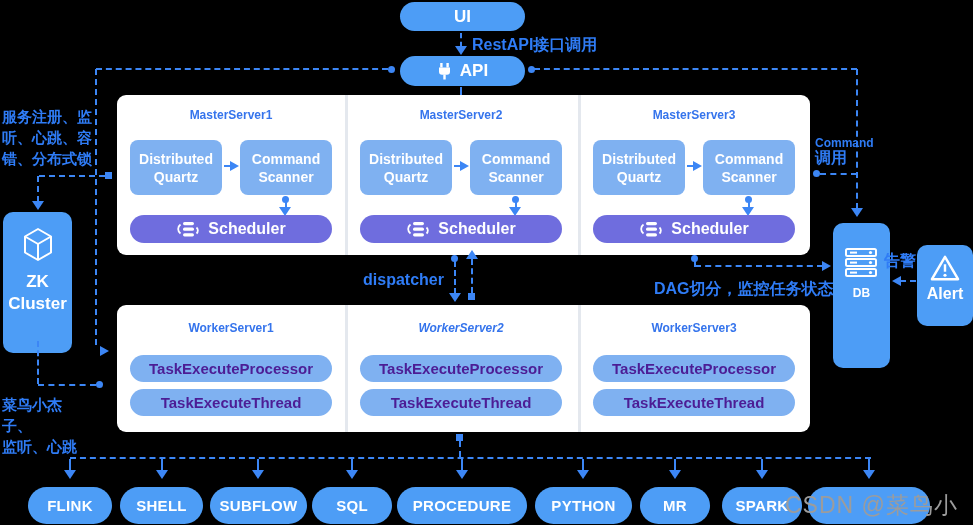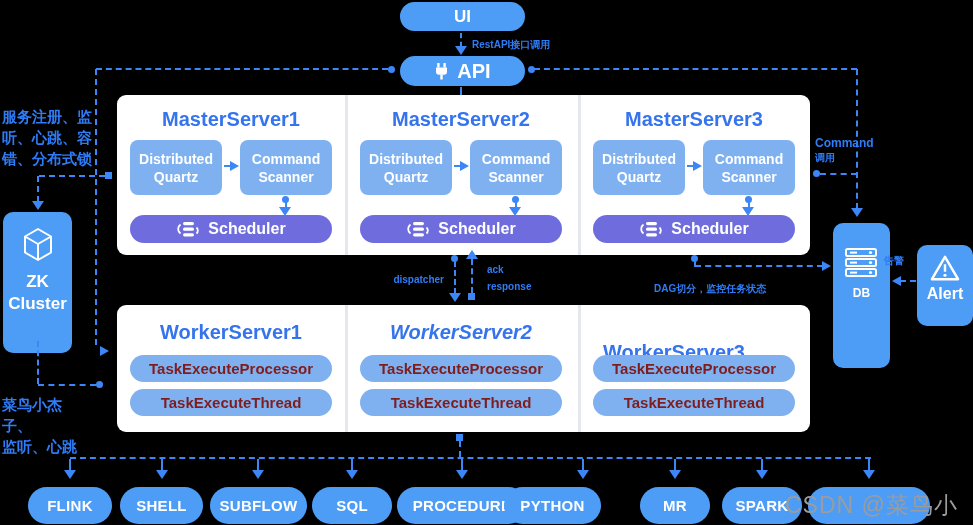--- a/index.html
+++ b/index.html
@@ -3,62 +3,62 @@
 <meta charset="utf-8">
 <style>
   html,body{margin:0;padding:0;background:#000;}
   .stage{position:relative;width:973px;height:525px;background:var(--bg,#000);overflow:hidden;
          font-family:"Liberation Sans","DejaVu Sans",sans-serif;}
   
   .pill{position:absolute;background:var(--blue,#4D9DF6);border-radius:999px;color:#fff;
         display:flex;align-items:center;justify-content:center;font-weight:700;}
   .panel{position:absolute;background:var(--panel,#fff);border-radius:9px;}
   .sep{position:absolute;top:0;bottom:0;width:3px;background:#e4e8ee;}
-  .coltitle{position:absolute;width:228px;text-align:center;font-size:20px;font-weight:700;
+  .coltitle{position:absolute;width:228px;text-align:center;font-size:12px;font-weight:700;
             color:var(--title,#3574EC);}
   .subbox{position:absolute;background:var(--lightblue,#7FB1F1);border-radius:8px;color:#fff;
           font-size:14px;line-height:18px;font-weight:600;display:flex;align-items:center;
           justify-content:center;text-align:center;}
   .sched{position:absolute;background:var(--purple,#6F6DDE);border-radius:15px;color:#fff;
          font-size:16px;font-weight:700;display:flex;align-items:center;justify-content:center;gap:8px;}
-  .wpill{position:absolute;background:var(--lightblue,#7FB1F1);border-radius:14px;color:#7f1d1d;
+  .wpill{position:absolute;background:var(--lightblue,#7FB1F1);border-radius:14px;color:#4c1d95;
          font-size:15px;font-weight:600;display:flex;align-items:center;justify-content:center;}
   .bignode{position:absolute;background:var(--blue,#4D9DF6);border-radius:10px;color:#fff;
            display:flex;flex-direction:column;align-items:center;font-weight:700;}
   
   .hline{position:absolute;border-top:2px dashed var(--line,#3C86F5);}
   .vline{position:absolute;border-left:2px dashed var(--line,#3C86F5);}
   .dot{position:absolute;width:7px;height:7px;border-radius:50%;background:var(--line,#3C86F5);}
   .sq{position:absolute;width:7px;height:7px;background:var(--line,#3C86F5);}
   .arr{position:absolute;width:0;height:0;}
   .arr.down{border-left:6px solid transparent;border-right:6px solid transparent;border-top:9px solid var(--line,#3C86F5);}
   .arr.up{border-left:6px solid transparent;border-right:6px solid transparent;border-bottom:9px solid var(--line,#3C86F5);}
   .arr.right{border-top:5px solid transparent;border-bottom:5px solid transparent;border-left:9px solid var(--line,#3C86F5);}
   .arr.left{border-top:5px solid transparent;border-bottom:5px solid transparent;border-right:9px solid var(--line,#3C86F5);}
   
-  .lbl{position:absolute;color:var(--label,#2F7CF6);font-weight:700;font-size:10px;line-height:17px;}
+  .lbl{position:absolute;color:var(--label,#2F7CF6);font-weight:700;font-size:16px;line-height:17px;}
   .zh{font-size:15px;line-height:21px;}
   .watermark{position:absolute;color:var(--watermark,#9C9C9C);font-size:23px;font-weight:400;
              z-index:20;letter-spacing:1px;}
   .tt{font-size:15px;letter-spacing:.3px;}
 </style>
 </head>
 <body>
 
 <div class="stage">
 
   <div class="pill" style="left:400px;top:2px;width:125px;height:29px;font-size:17px;">
     <span>UI</span>
   </div>
 
   <div class="vline" style="left:460px;top:33px;height:14px;"></div>
   <div class="arr down" style="left:455px;top:46px;"></div>
   <div class="lbl" style="left:472px;top:36px;">RestAPI接口调用</div>
 
-  <div class="pill" style="left:400px;top:56px;width:125px;height:30px;font-size:20px;gap:8px;">
+  <div class="pill" style="left:400px;top:56px;width:125px;height:30px;font-size:17px;gap:8px;">
     <span style="display:flex;">
       <svg width="15" height="17" viewBox="0 0 15 17">
           <rect x="3.2" y="0" width="2.4" height="4.5" fill="#fff"></rect>
           <rect x="9.4" y="0" width="2.4" height="4.5" fill="#fff"></rect>
           <path d="M2 4.5 h11 v4.3 a3 3 0 0 1 -3 3 h-5 a3 3 0 0 1 -3 -3 Z" fill="#fff"></path>
           <rect x="6.3" y="11.5" width="2.4" height="5" fill="#fff"></rect>
         </svg>
     </span>
     <span>API</span>
   </div>
@@ -183,24 +183,20 @@
   </div>
 
   <div class="lbl" style="left:358px;top:271px;width:86px;text-align:right;">dispatcher</div>
   <div class="dot" style="left:451px;top:255px;"></div>
   <div class="vline" style="left:454px;top:261px;height:33px;"></div>
   <div class="arr down" style="left:449px;top:293px;"></div>
 
   <div class="arr up" style="left:466px;top:250px;"></div>
   <div class="vline" style="left:471px;top:259px;height:34px;"></div>
   <div class="sq" style="left:468px;top:293px;"></div>
-  <div class="lbl" style="left:487px;top:261px;">
-    <div>ack</div>
-    <div>response</div>
-  </div>
 
   <div class="dot" style="left:691px;top:255px;"></div>
   <div class="vline" style="left:694px;top:260px;height:7px;"></div>
   <div class="hline" style="left:695px;top:265px;width:128px;"></div>
   <div class="arr right" style="left:822px;top:261px;"></div>
   <div class="lbl" style="left:654px;top:280px;">DAG切分，监控任务状态</div>
 
   <div class="lbl" style="left:815px;top:135px;font-size:12px;">Command</div>
   <div class="lbl" style="left:815px;top:149px;">调用</div>
   <div class="dot" style="left:813px;top:170px;"></div>
@@ -247,21 +243,21 @@
     <div class="sep" style="left:461px;"></div>
 
     <div class="coltitle" style="left:0;top:16px;">WorkerServer1</div>
     <div class="wpill" style="left:13px;top:50px;width:202px;height:27px;">TaskExecuteProcessor</div>
     <div class="wpill" style="left:13px;top:84px;width:202px;height:27px;">TaskExecuteThread</div>
 
     <div class="coltitle" style="left:230px;top:16px;font-style:italic;">WorkerServer2</div>
     <div class="wpill" style="left:243px;top:50px;width:202px;height:27px;">TaskExecuteProcessor</div>
     <div class="wpill" style="left:243px;top:84px;width:202px;height:27px;">TaskExecuteThread</div>
 
-    <div class="coltitle" style="left:443px;top:16px;margin-top:20px;">WorkerServer3</div>
+    <div class="coltitle" style="left:463px;top:16px;">WorkerServer3</div>
     <div class="wpill" style="left:476px;top:50px;width:202px;height:27px;">TaskExecuteProcessor</div>
     <div class="wpill" style="left:476px;top:84px;width:202px;height:27px;">TaskExecuteThread</div>
   </div>
 
   <div class="sq" style="left:456px;top:434px;"></div>
   <div class="vline" style="left:459px;top:441px;height:16px;"></div>
   <div class="hline" style="left:70px;top:457px;width:801px;"></div>
 
   <div class="vline" style="left:69px;top:459px;height:12px;"></div>
   <div class="arr down" style="left:64px;top:470px;"></div>
@@ -280,20 +276,20 @@
   <div class="vline" style="left:761px;top:459px;height:12px;"></div>
   <div class="arr down" style="left:756px;top:470px;"></div>
   <div class="vline" style="left:868px;top:459px;height:12px;"></div>
   <div class="arr down" style="left:863px;top:470px;"></div>
 
   <div class="pill tt" style="left:28px;top:487px;width:84px;height:37px;">FLINK</div>
   <div class="pill tt" style="left:120px;top:487px;width:83px;height:37px;">SHELL</div>
   <div class="pill tt" style="left:210px;top:487px;width:97px;height:37px;">SUBFLOW</div>
   <div class="pill tt" style="left:312px;top:487px;width:80px;height:37px;">SQL</div>
   <div class="pill tt" style="left:397px;top:487px;width:130px;height:37px;">PROCEDURE</div>
-  <div class="pill tt" style="left:504px;top:487px;width:97px;height:37px;">PYTHON</div>
+  <div class="pill tt" style="left:535px;top:487px;width:97px;height:37px;">PYTHON</div>
   <div class="pill tt" style="left:722px;top:487px;width:80px;height:37px;">SPARK</div>
   <div class="pill tt" style="left:640px;top:487px;width:70px;height:37px;">MR</div>
   <div class="pill tt" style="left:808px;top:487px;width:122px;height:37px;"></div>
 
   <div class="watermark" style="left:785px;top:490px;">CSDN @菜鸟小杰子</div>
 
 </div>
 
 </body></html>

